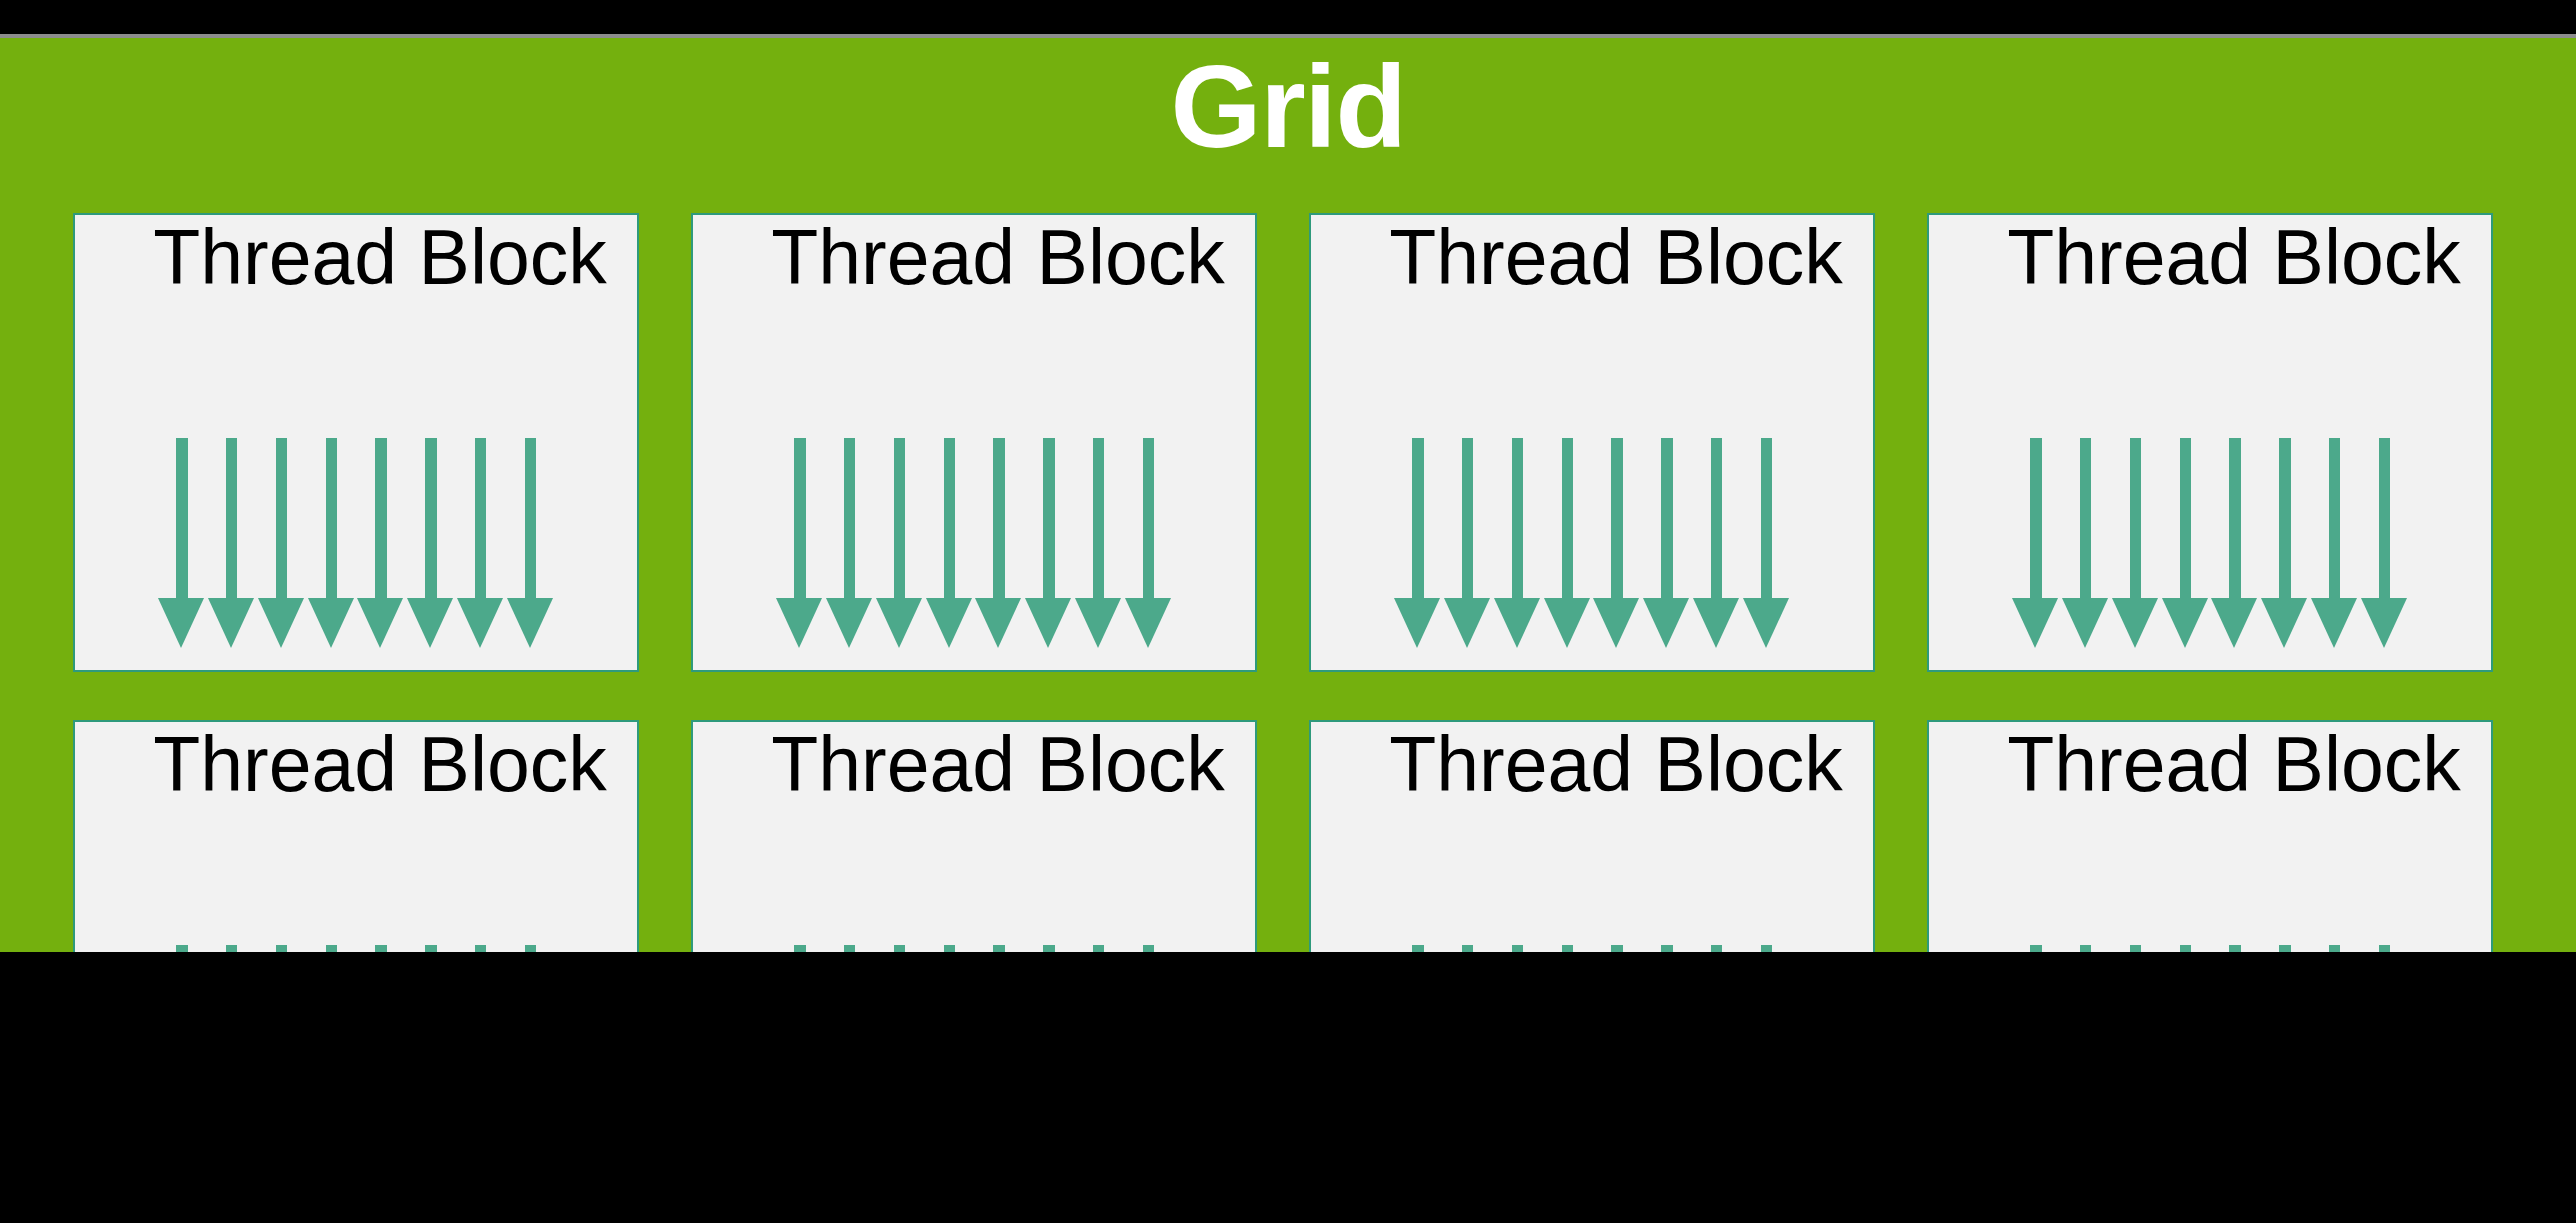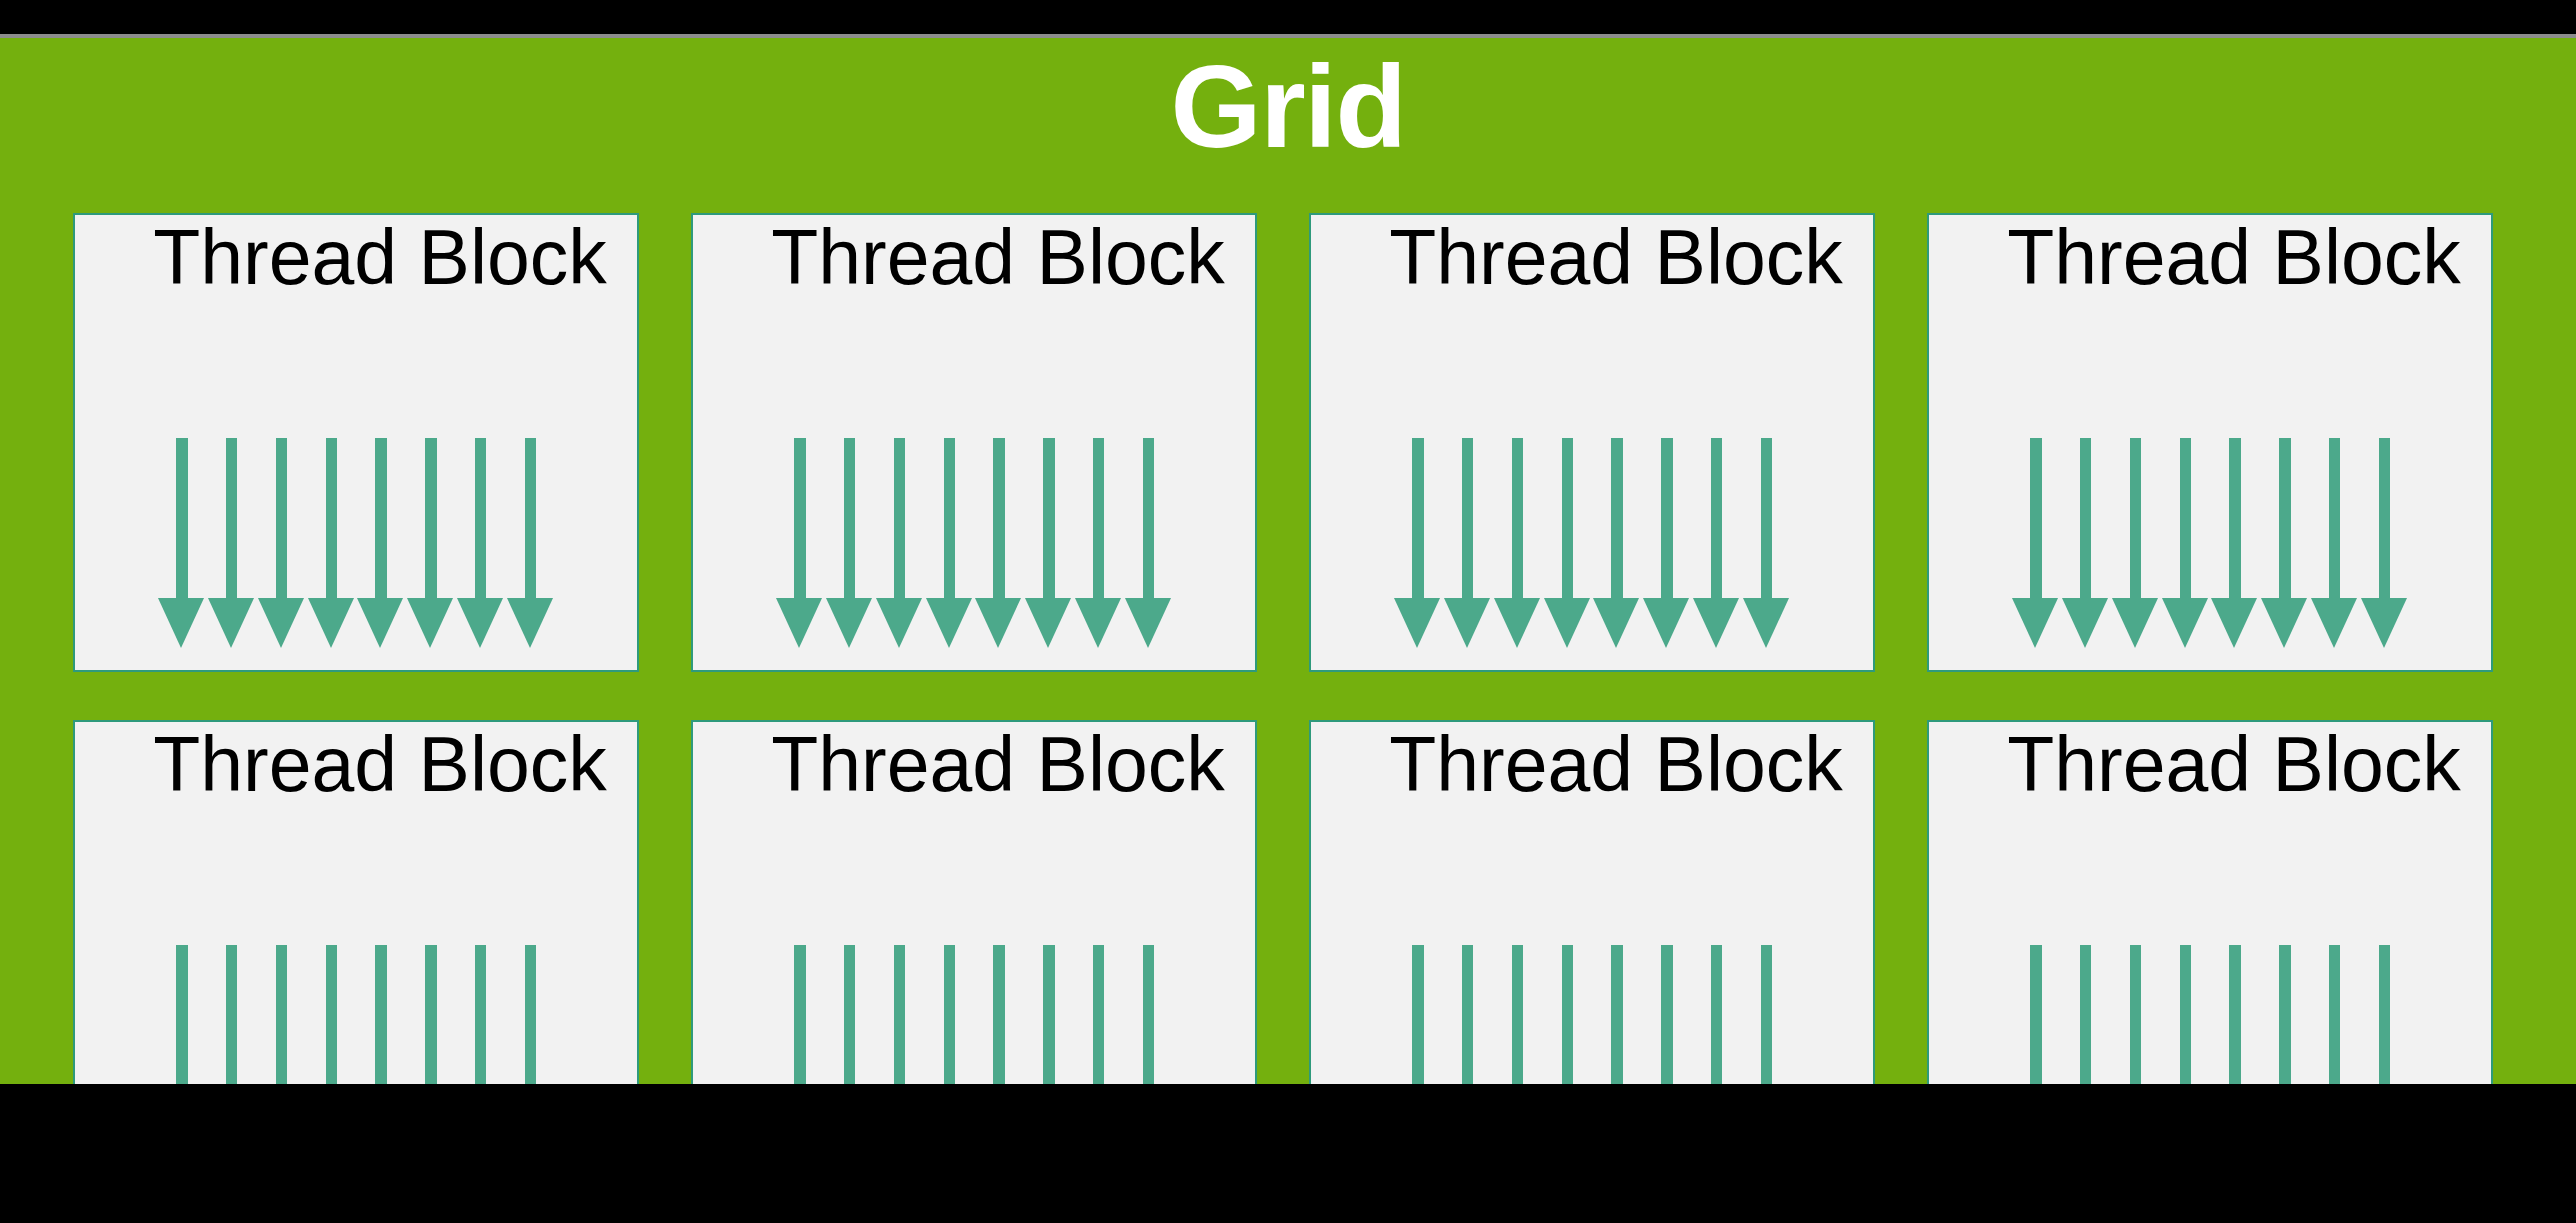--- a/index.html
+++ b/index.html
@@ -8,21 +8,21 @@
     background: #000000;
   }
   body {
     width: 2576px;
     height: 1224px;
     font-family: "Liberation Sans", sans-serif;
   }
   .canvas {
     position: relative;
     width: 2576px;
-    height: 1084px;
+    height: 952px;
     overflow: hidden;
     background: #1d4ed8;
   }
   .top-bar {
     position: absolute;
     top: 0; left: 0;
     width: 100%;
     height: 34px;
     background: #000000;
   }

